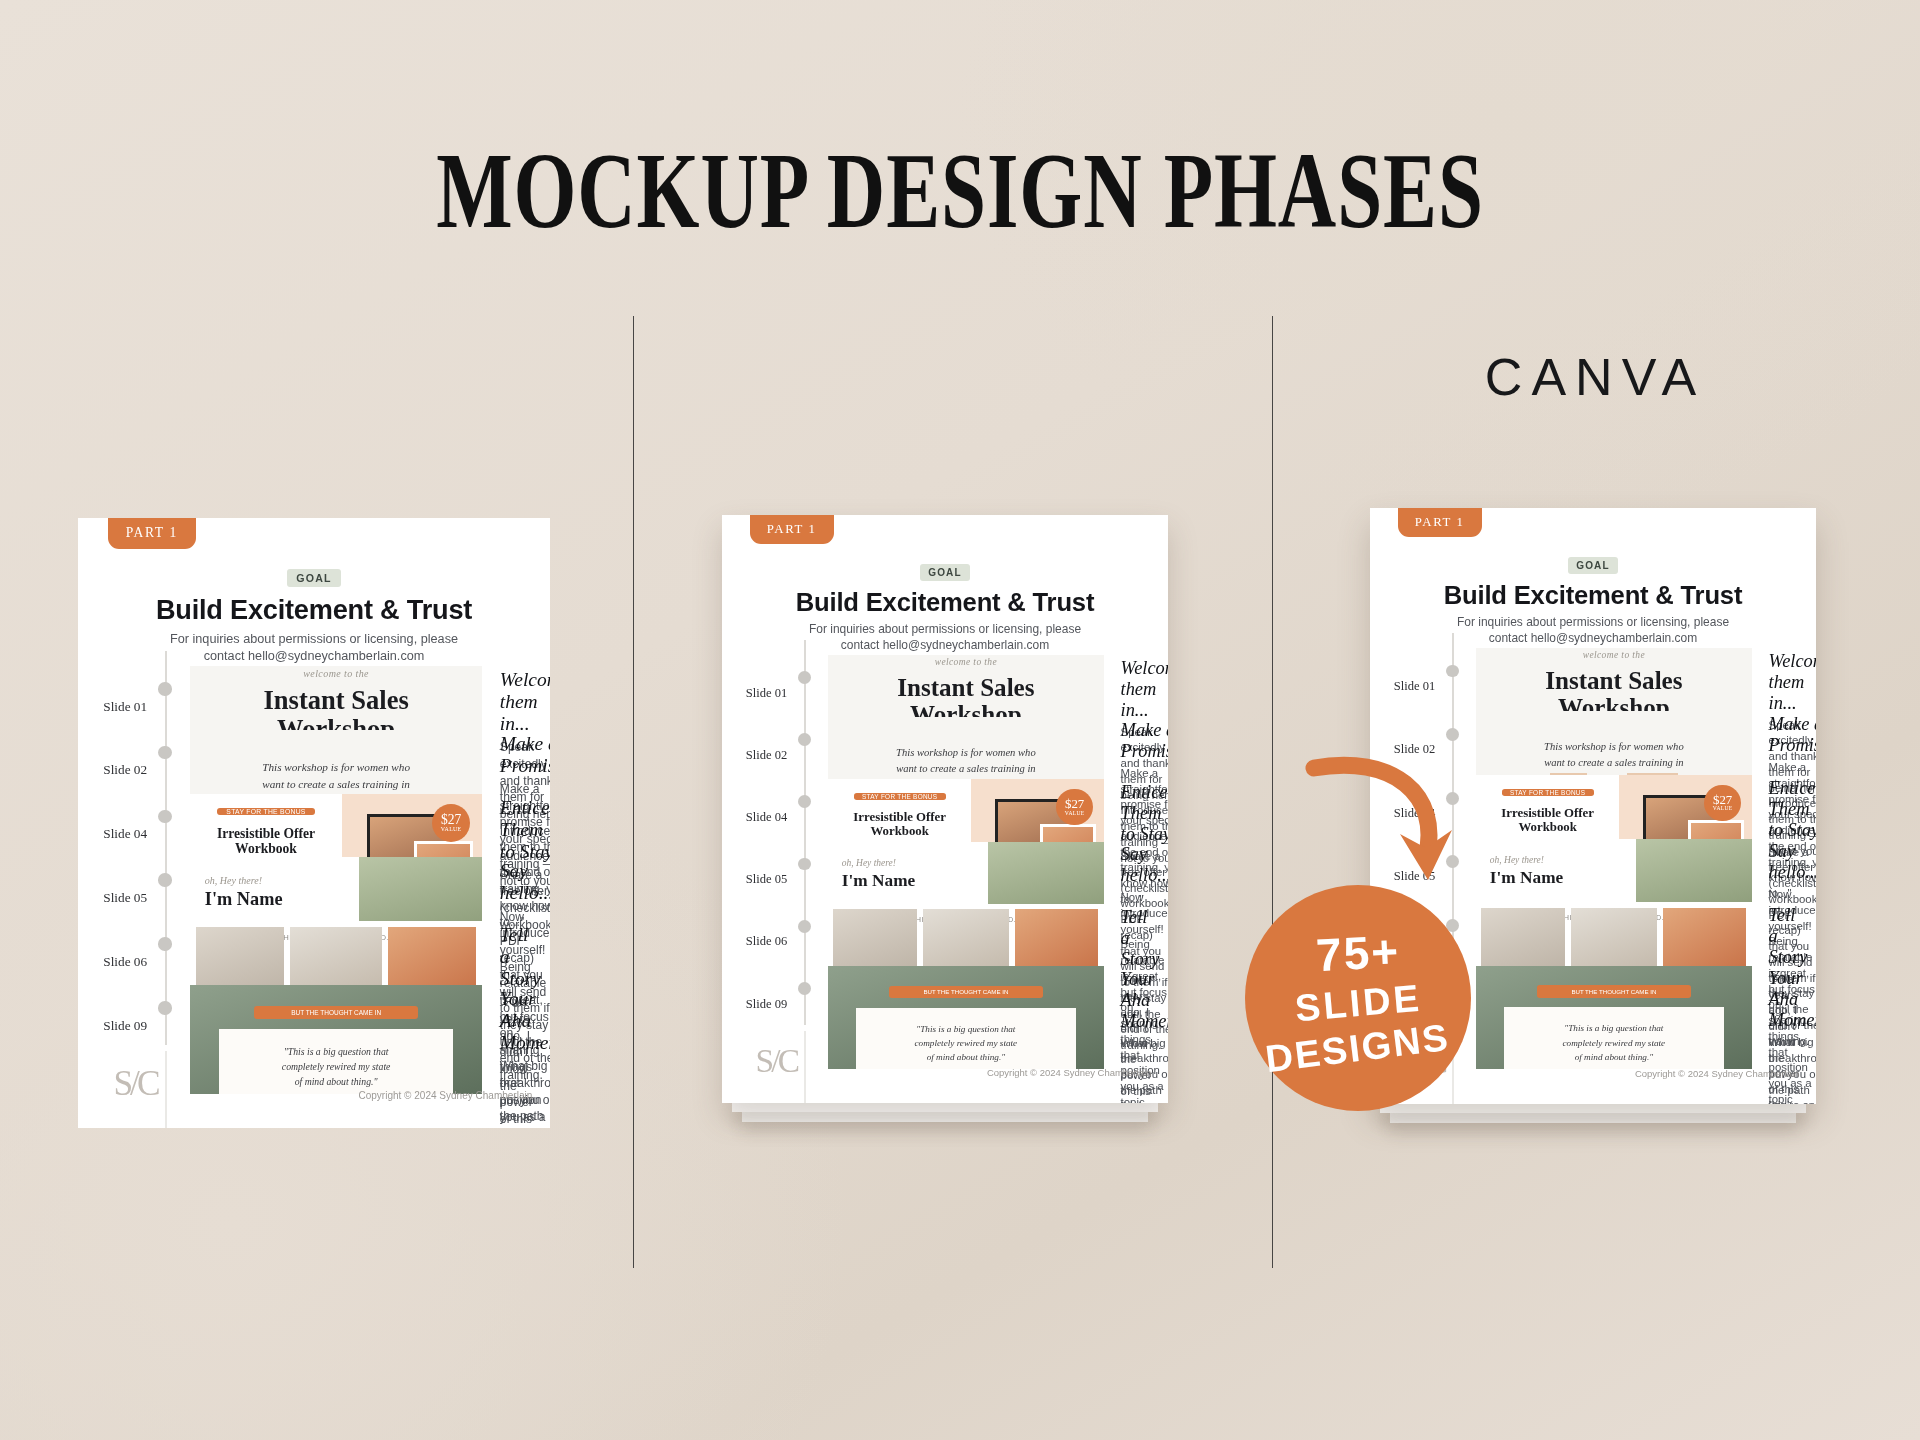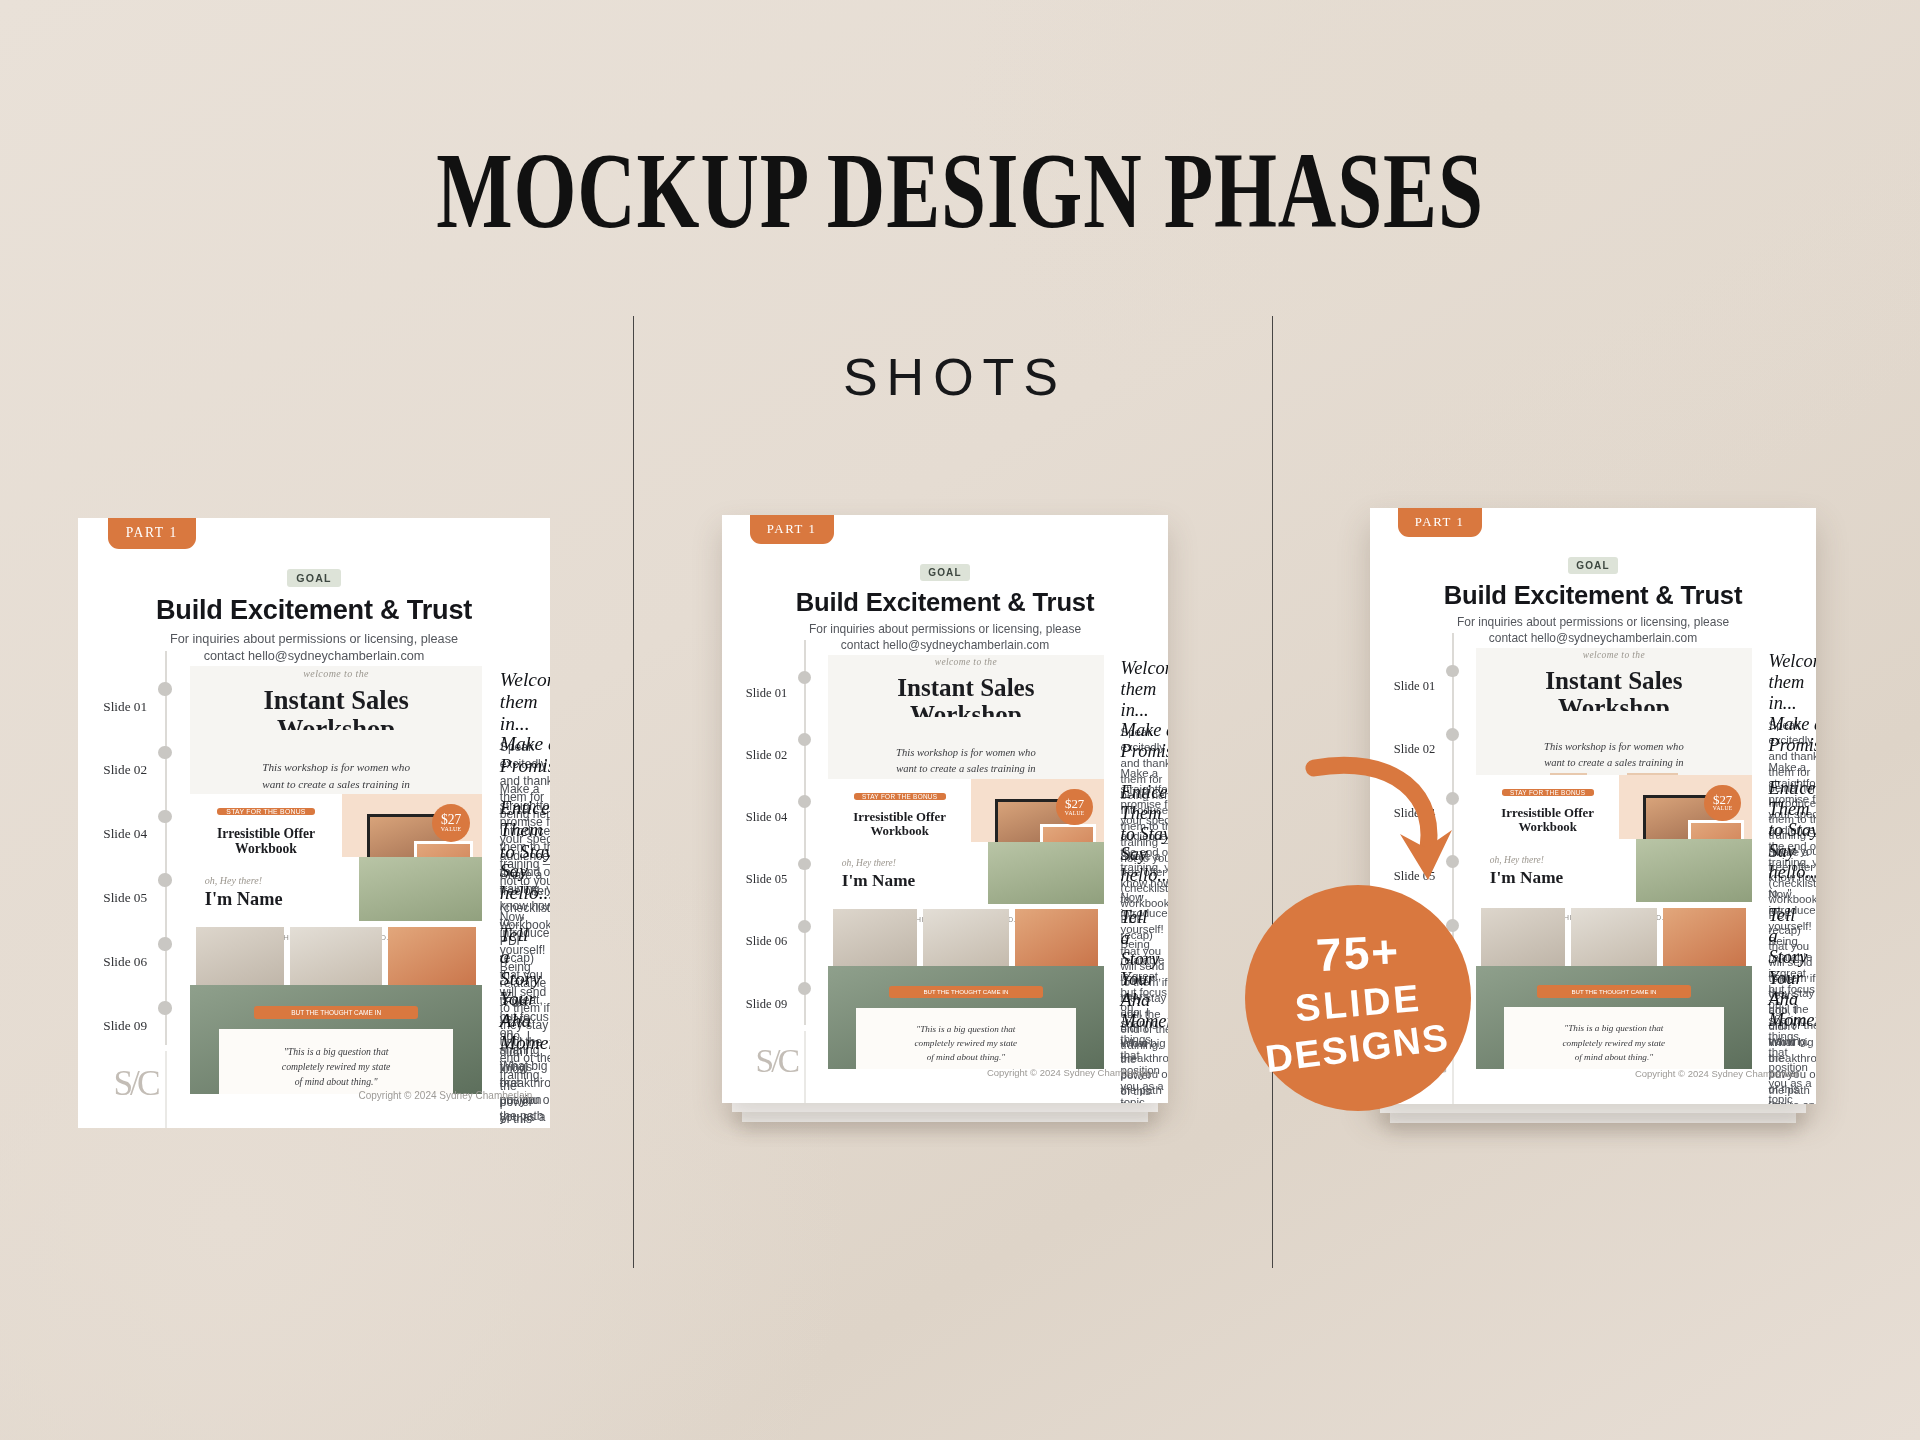--- a/index.html
+++ b/index.html
@@ -153,23 +153,23 @@
 <body>
 
 <div class="stage">
 
   <div class="page-title">MOCKUP DESIGN PHASES</div>
 
   <div class="divider d1"></div>
   <div class="divider d2"></div>
 
   <div class="col-head c2">
-    <div>SHOTS</div>
   </div>
   <div class="col-head c3">
+    <div>CANVA</div>
   </div>
 
   <div class="stack b2"></div>
   <div class="stack a2"></div>
   <div class="stack b3"></div>
   <div class="stack a3"></div>
 
   <div class="sheet s1">
       <div class="doc">
         <div class="part-tab" style="left:29.5px;width:88.5px;height:30.975px;font-size:13.57px;">

